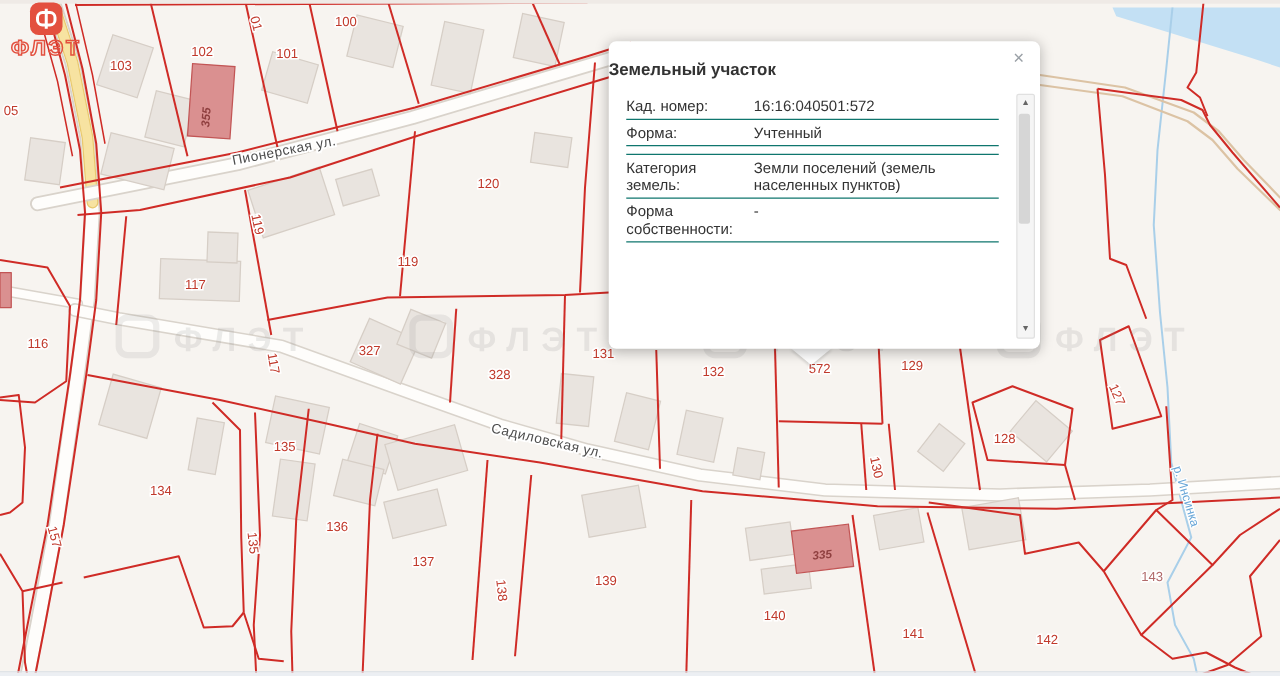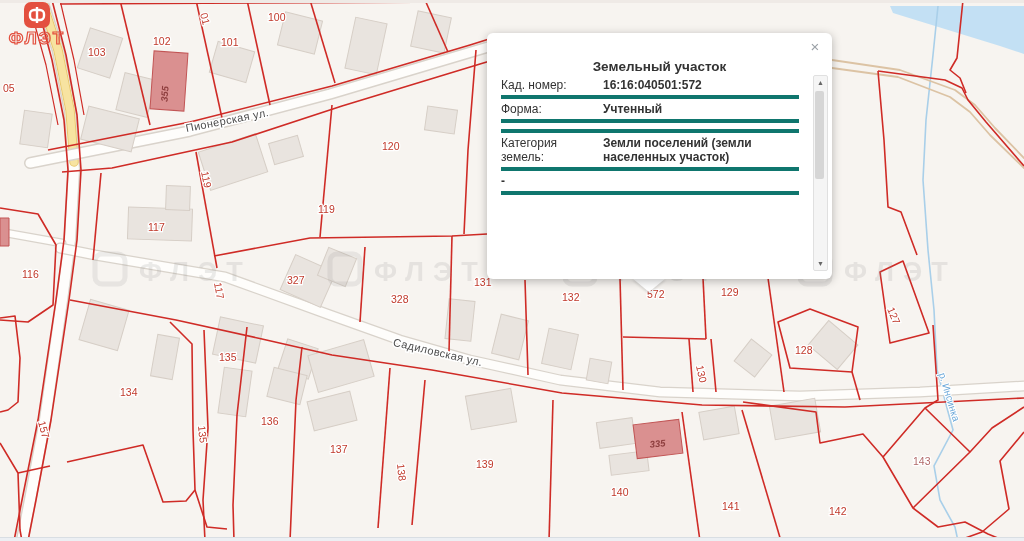--- a/index.html
+++ b/index.html
@@ -9,28 +9,28 @@
   .plbl{fill:#c0392b;font-size:10.5px;font-weight:500;paint-order:stroke;stroke:#ffffff;stroke-width:2.5px;}
   .plbl-gray{fill:#b16a6a;}
   .stlbl{fill:#4d4d4d;font-size:11px;letter-spacing:.4px;paint-order:stroke;stroke:#ffffff;stroke-width:3px;}
   .rivlbl{fill:#6aa7d8;font-size:10px;paint-order:stroke;stroke:#ffffff;stroke-width:2px;}
   .bldglbl{fill:#8f3f3f;font-size:9.5px;font-weight:bold;font-style:italic;}
   .wm-text{fill:#8a8a8a;opacity:.16;font-size:27px;font-weight:bold;letter-spacing:9px;}
   
   .popup{position:absolute;left:487px;top:33px;width:345px;height:246px;background:#fff;
          border-radius:6px;box-shadow:0 2px 10px rgba(0,0,0,.28);overflow:hidden;
          font-size:12px;color:#333;}
-  .popup-title{margin-top:26px;text-align:center;font-size:13.5px;font-weight:bold;color:#333;}
+  .popup-title{margin-top:15px;text-align:left;font-size:13.5px;font-weight:bold;color:#333;}
   .popup-close{position:absolute;top:6px;right:9px;width:16px;height:16px;line-height:15px;text-align:center;
          color:#9aa0a6;font-size:15px;cursor:pointer;}
   .rows{position:absolute;left:14px;top:42px;width:298px;}
-  .row{display:flex;padding:3px 0;border-bottom:4px solid #0f766e;line-height:14px;}
+  .row{display:flex;padding:3px 0;border-bottom:1px solid #0f766e;line-height:14px;}
   .row:last-child{border-bottom:none;}
   .row .lab{width:88px;flex:0 0 88px;margin-right:14px;}
-  .row .val{width:196px;flex:1 1 auto;font-weight:bold;}
+  .row .val{width:196px;flex:1 1 auto;}
   .scrollbar{position:absolute;right:4px;top:42px;width:13px;height:194px;background:#f5f5f5;
          border:1px solid #e0e0e0;border-radius:2px;}
   .sb-arrow{position:absolute;left:0;width:100%;height:13px;text-align:center;font-size:7px;color:#666;line-height:13px;}
   .sb-up{top:0;} .sb-down{bottom:0;}
   .sb-thumb{position:absolute;left:1px;top:15px;width:9px;height:88px;background:#d6d6d6;border-radius:2px;}
   .pointer{position:absolute;left:632px;top:278px;width:0;height:0;
          border-left:17px solid transparent;border-right:17px solid transparent;border-top:14px solid #ffffff;
          filter:drop-shadow(0 2px 1px rgba(0,0,0,.12));}
   
   .brand{position:absolute;left:928px;top:470px;width:74px;height:48px;}
@@ -244,23 +244,24 @@
       <div class="val">16:16:040501:572</div>
     </div>
     <div class="row">
       <div class="lab">Форма:</div>
       <div class="val">Учтенный</div>
     </div>
     <div class="row">
     </div>
     <div class="row">
       <div class="lab">Категория земель:</div>
-      <div class="val">Земли поселений (земли населенных участок)</div>
-    </div>
-    <div class="row">
+      <div class="val">Земли поселений (земель населенных пунктов)</div>
+    </div>
+    <div class="row">
+      <div class="lab">Форма собственности:</div>
       <div class="val">-</div>
     </div>
     <div class="row">
       
       
     </div>
 
   </div>
   <div class="scrollbar">
     <div class="sb-arrow sb-up">▲</div>

